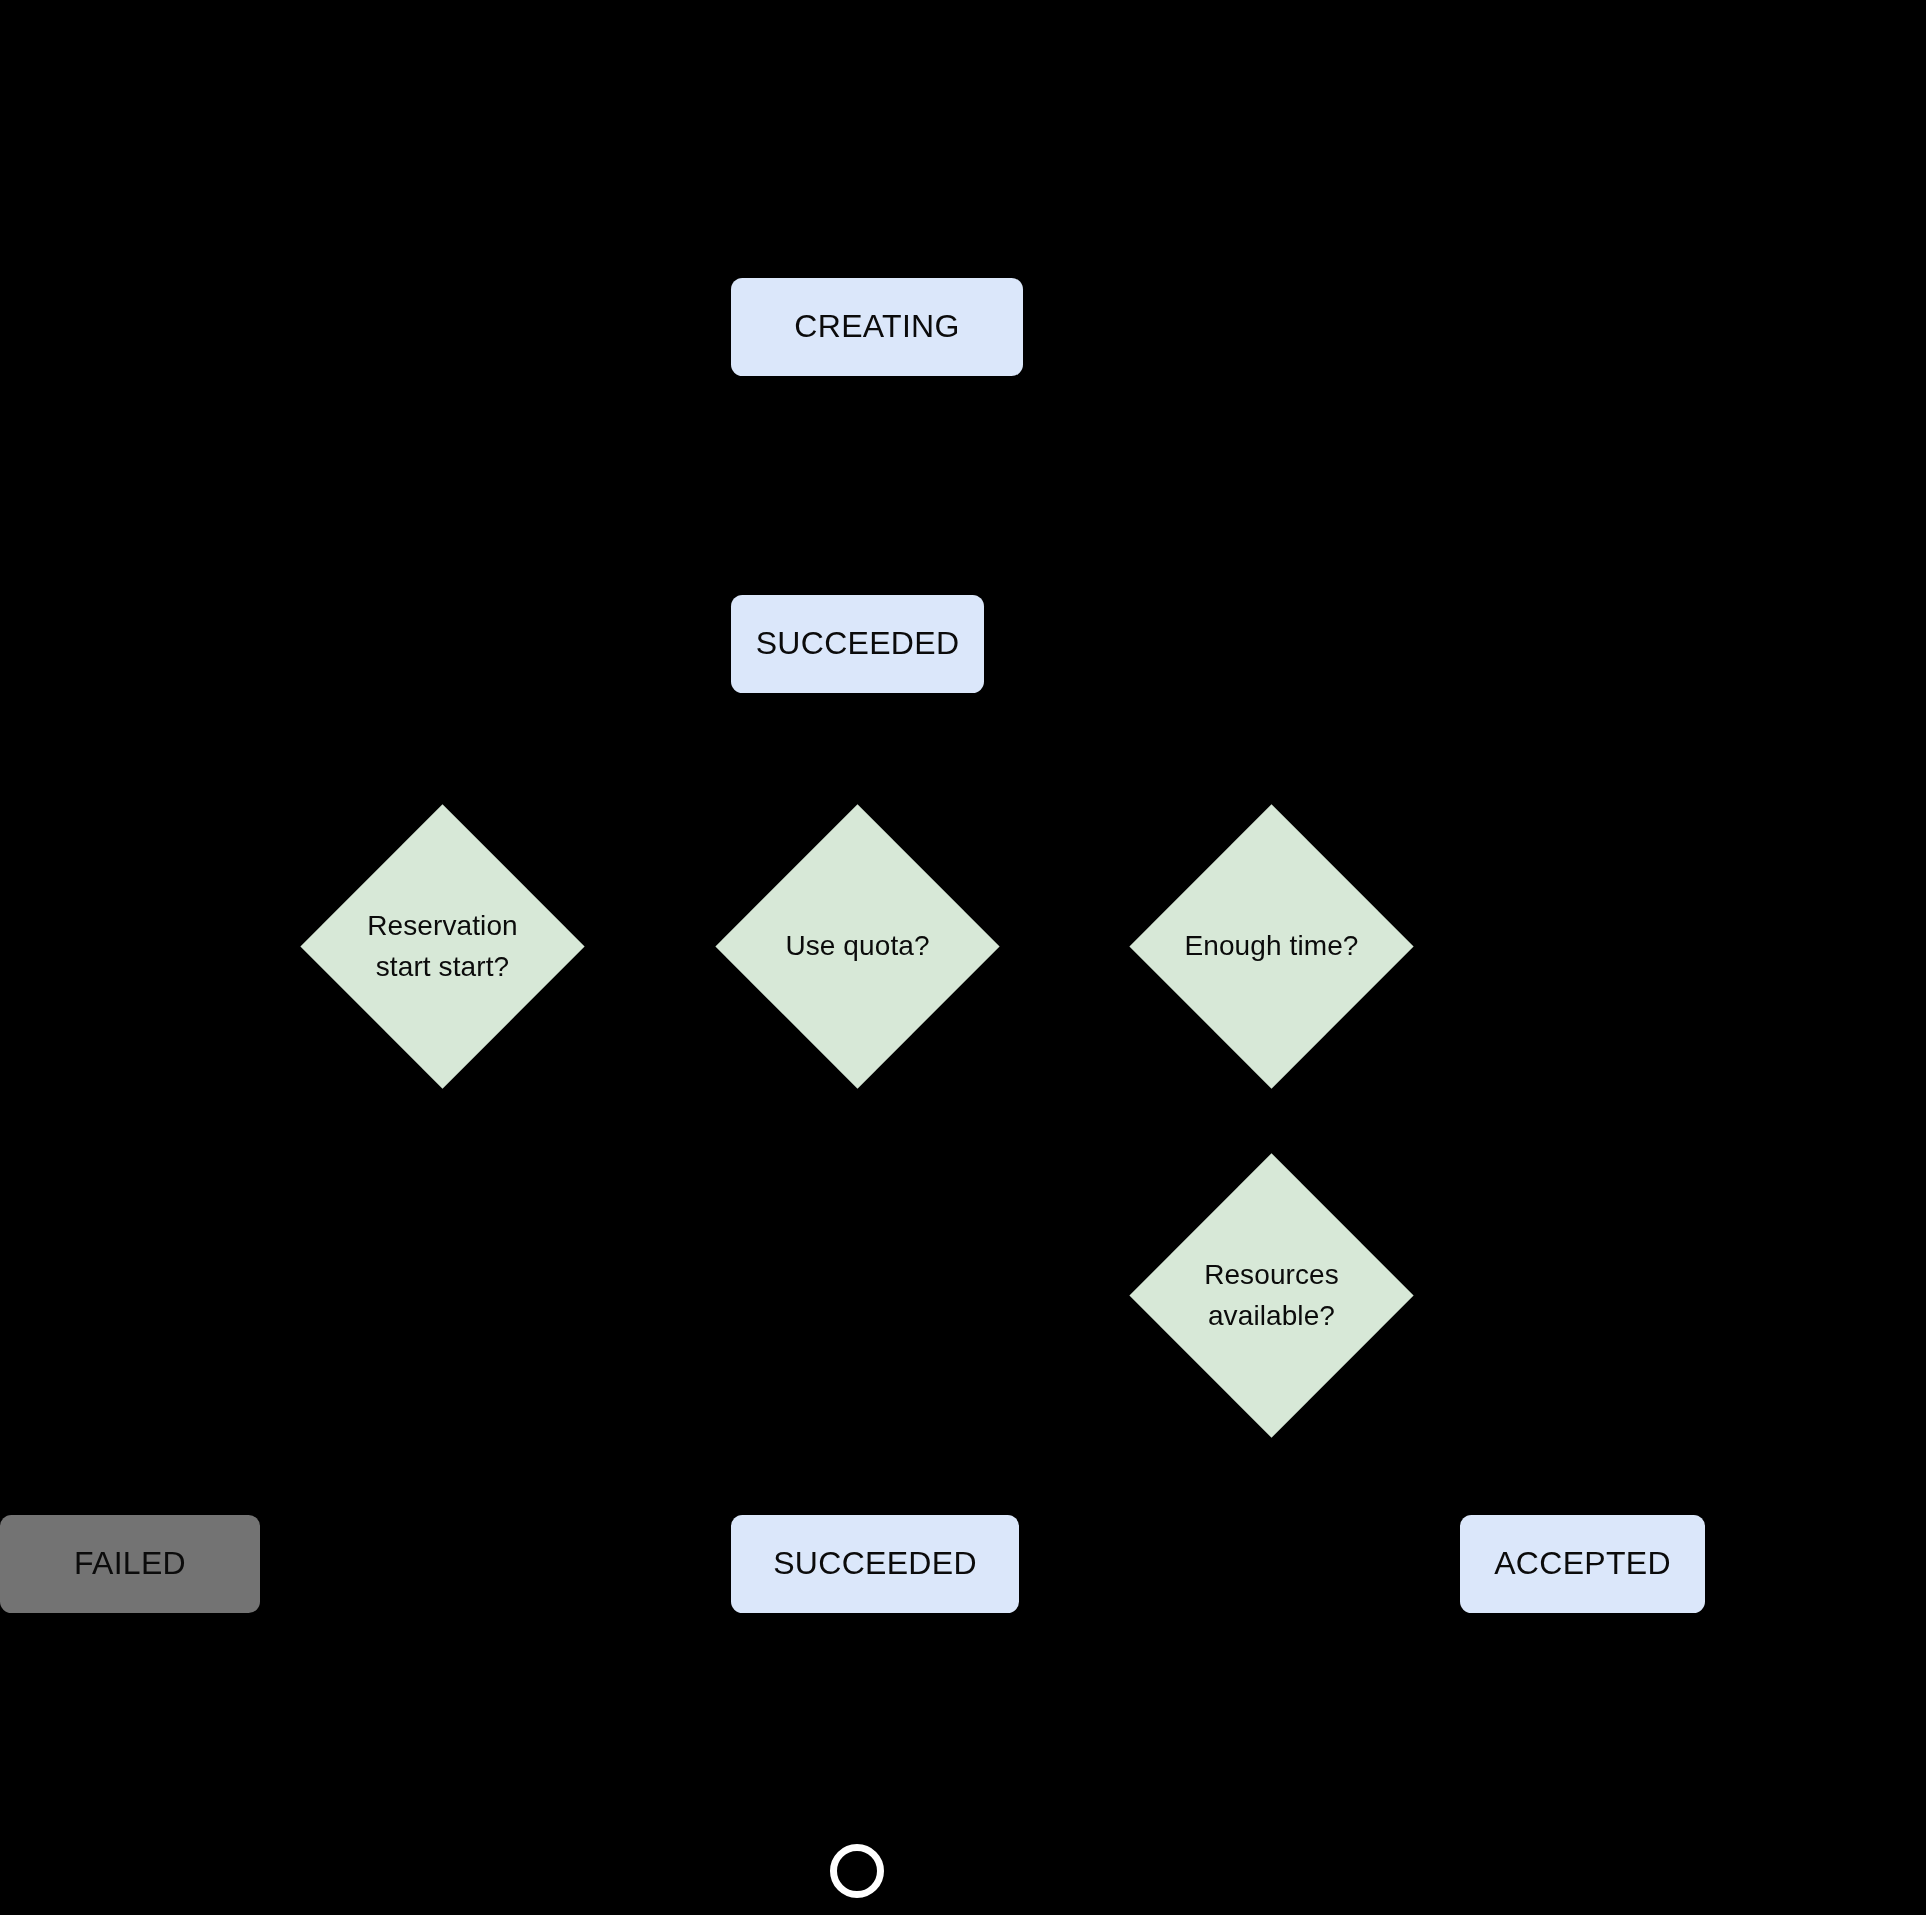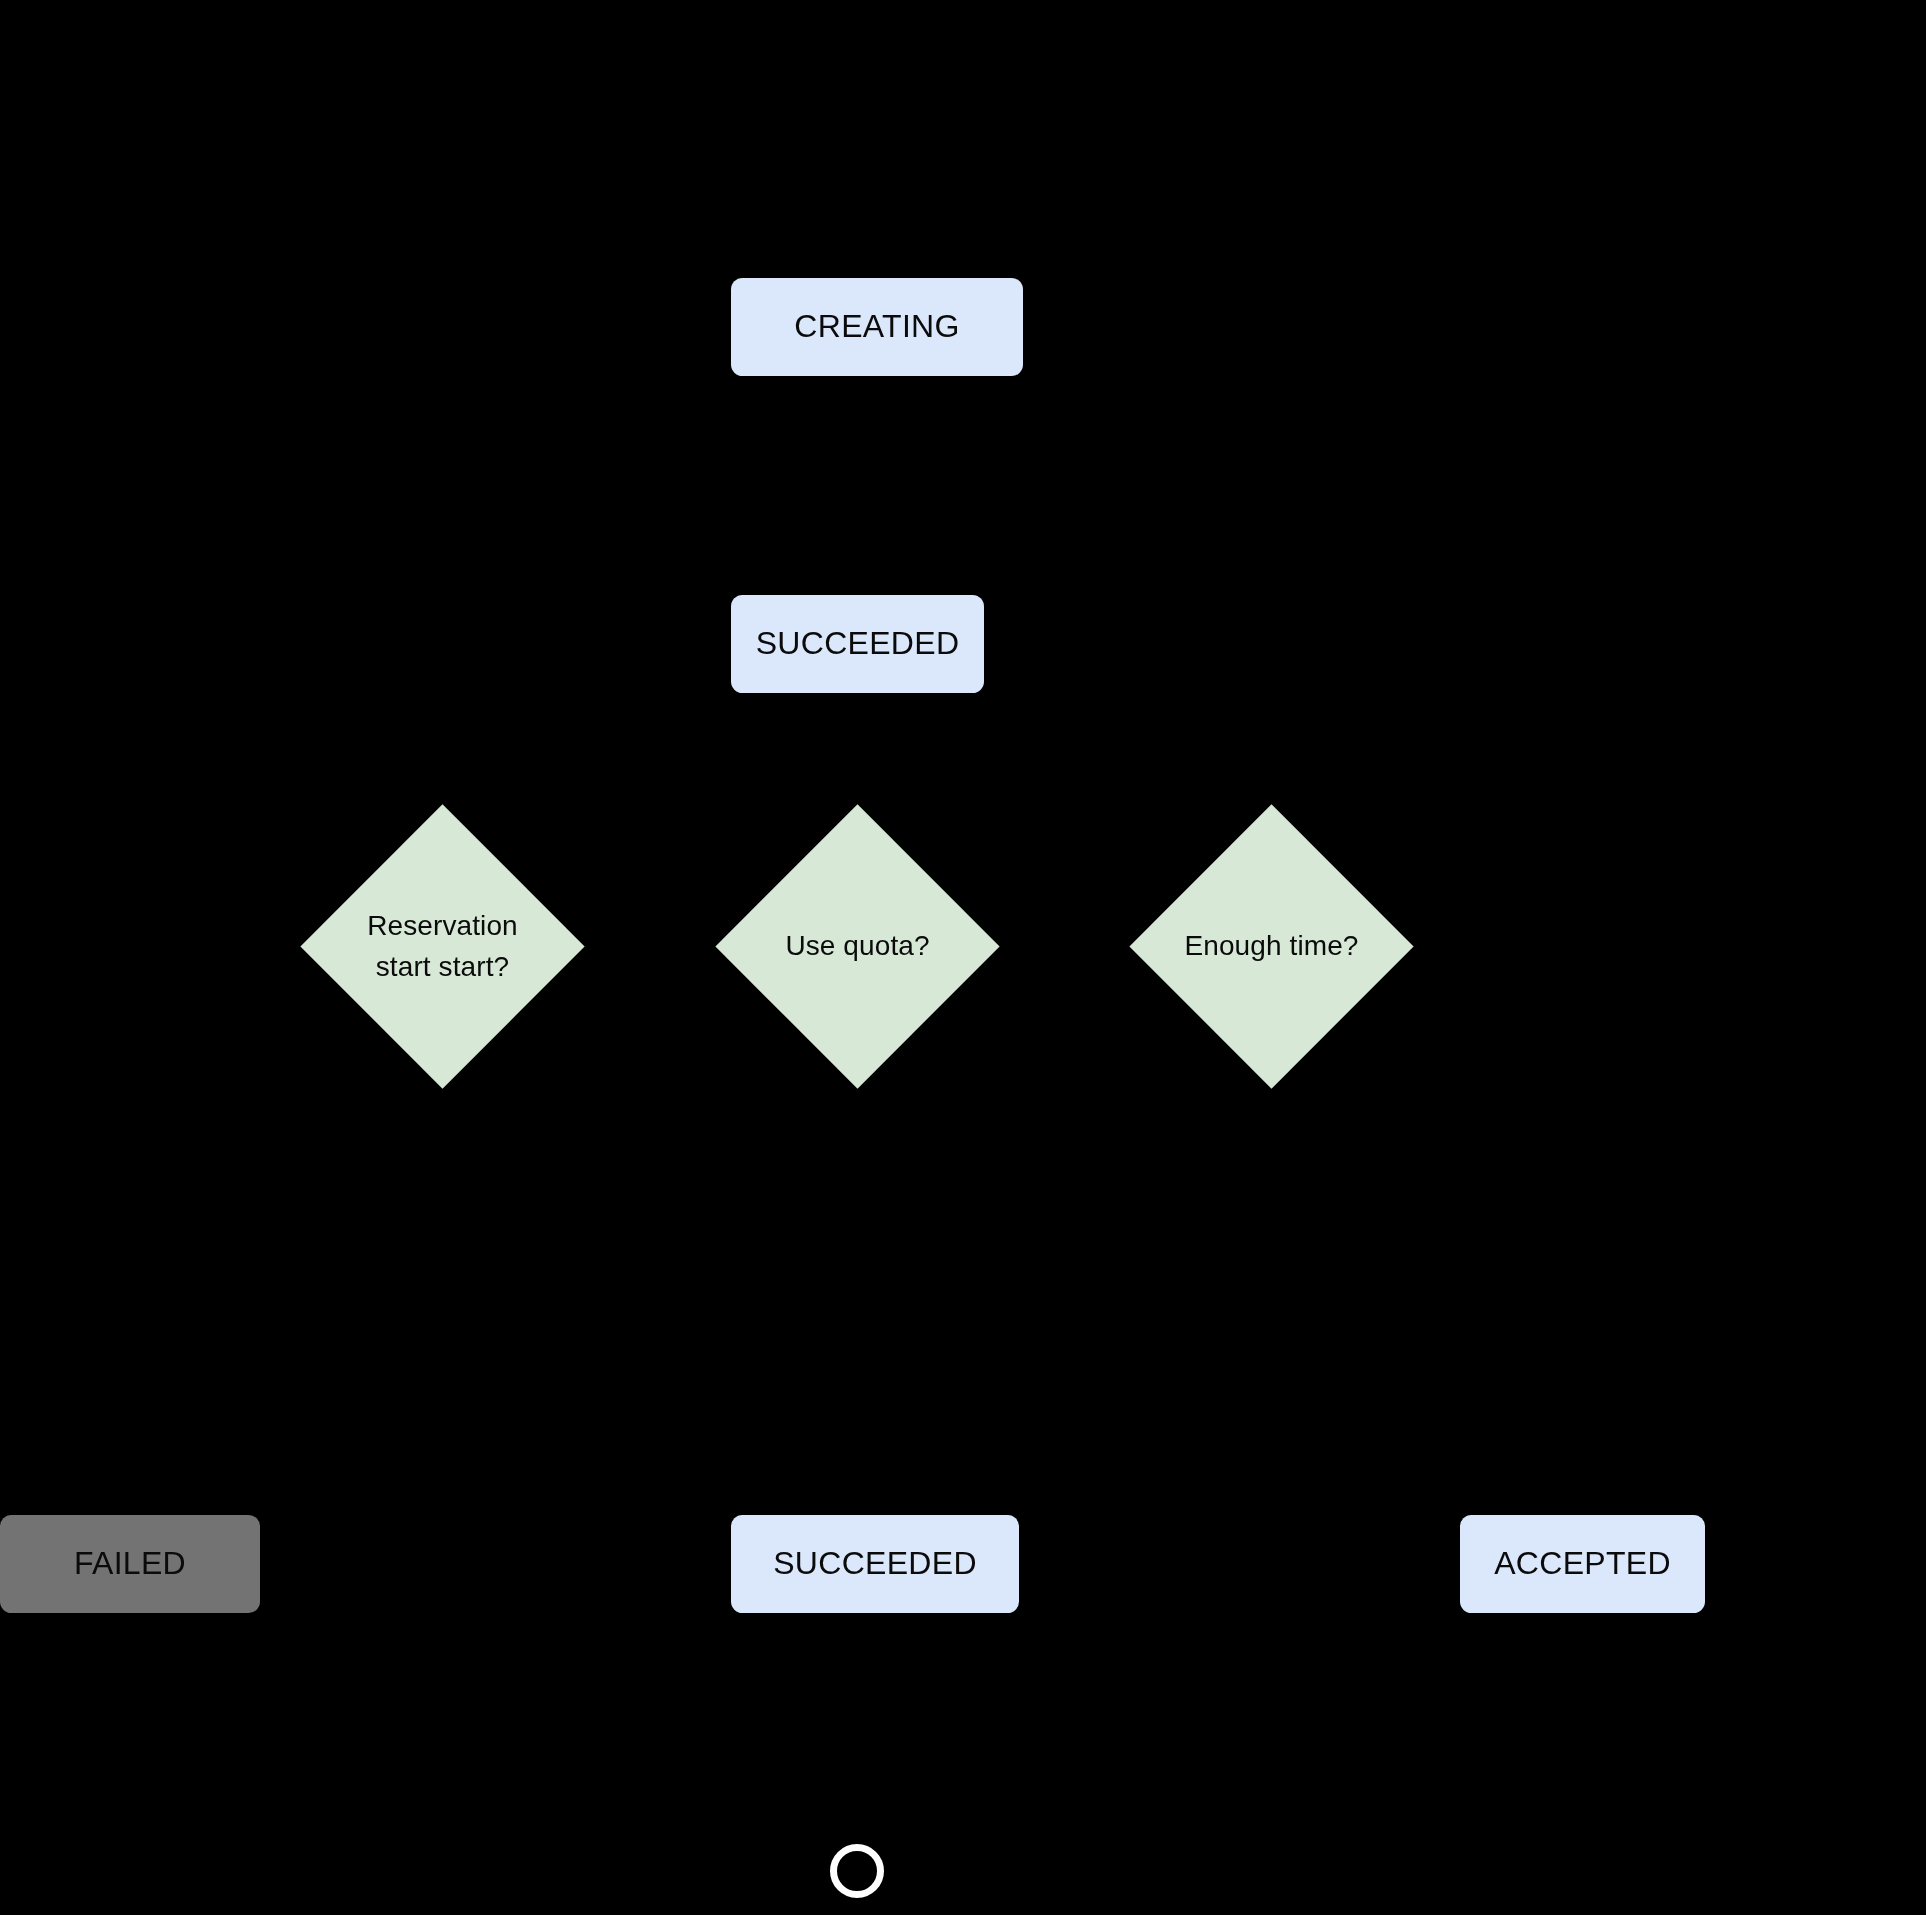--- a/index.html
+++ b/index.html
@@ -133,18 +133,22 @@
     <div class="decision-node" id="node-use-case" style="left: 757px; top: 846px; width: 201px; height: 201px;">
       <div class="decision-shape" style="background: rgb(215, 232, 215);"></div>
       <div class="decision-label" style="color: rgb(11, 11, 11);">Use quota?</div>
     </div>
 
     <div class="decision-node" id="node-enough-quota" style="left: 1171px; top: 846px; width: 201px; height: 201px;">
       <div class="decision-shape" style="background: rgb(215, 232, 215);"></div>
       <div class="decision-label" style="color: rgb(11, 11, 11);">Enough time?</div>
     </div>
 
+    <div class="decision-node" id="node-resources-available" style="left: 1171px; top: 1195px; width: 201px; height: 201px;">
+      <div class="decision-shape" style="background: rgb(215, 232, 215);"></div>
+      <div class="decision-label" style="color: rgb(11, 11, 11);">Resources available?</div>
+    </div>
 
     <div class="terminal-node" id="node-terminal" style="left: 830px; top: 1844px; width: 54px; height: 54px; border: 7.7px solid rgb(255, 255, 255);"></div>
 
   </div>
 </div>
 
 
 </body></html>

